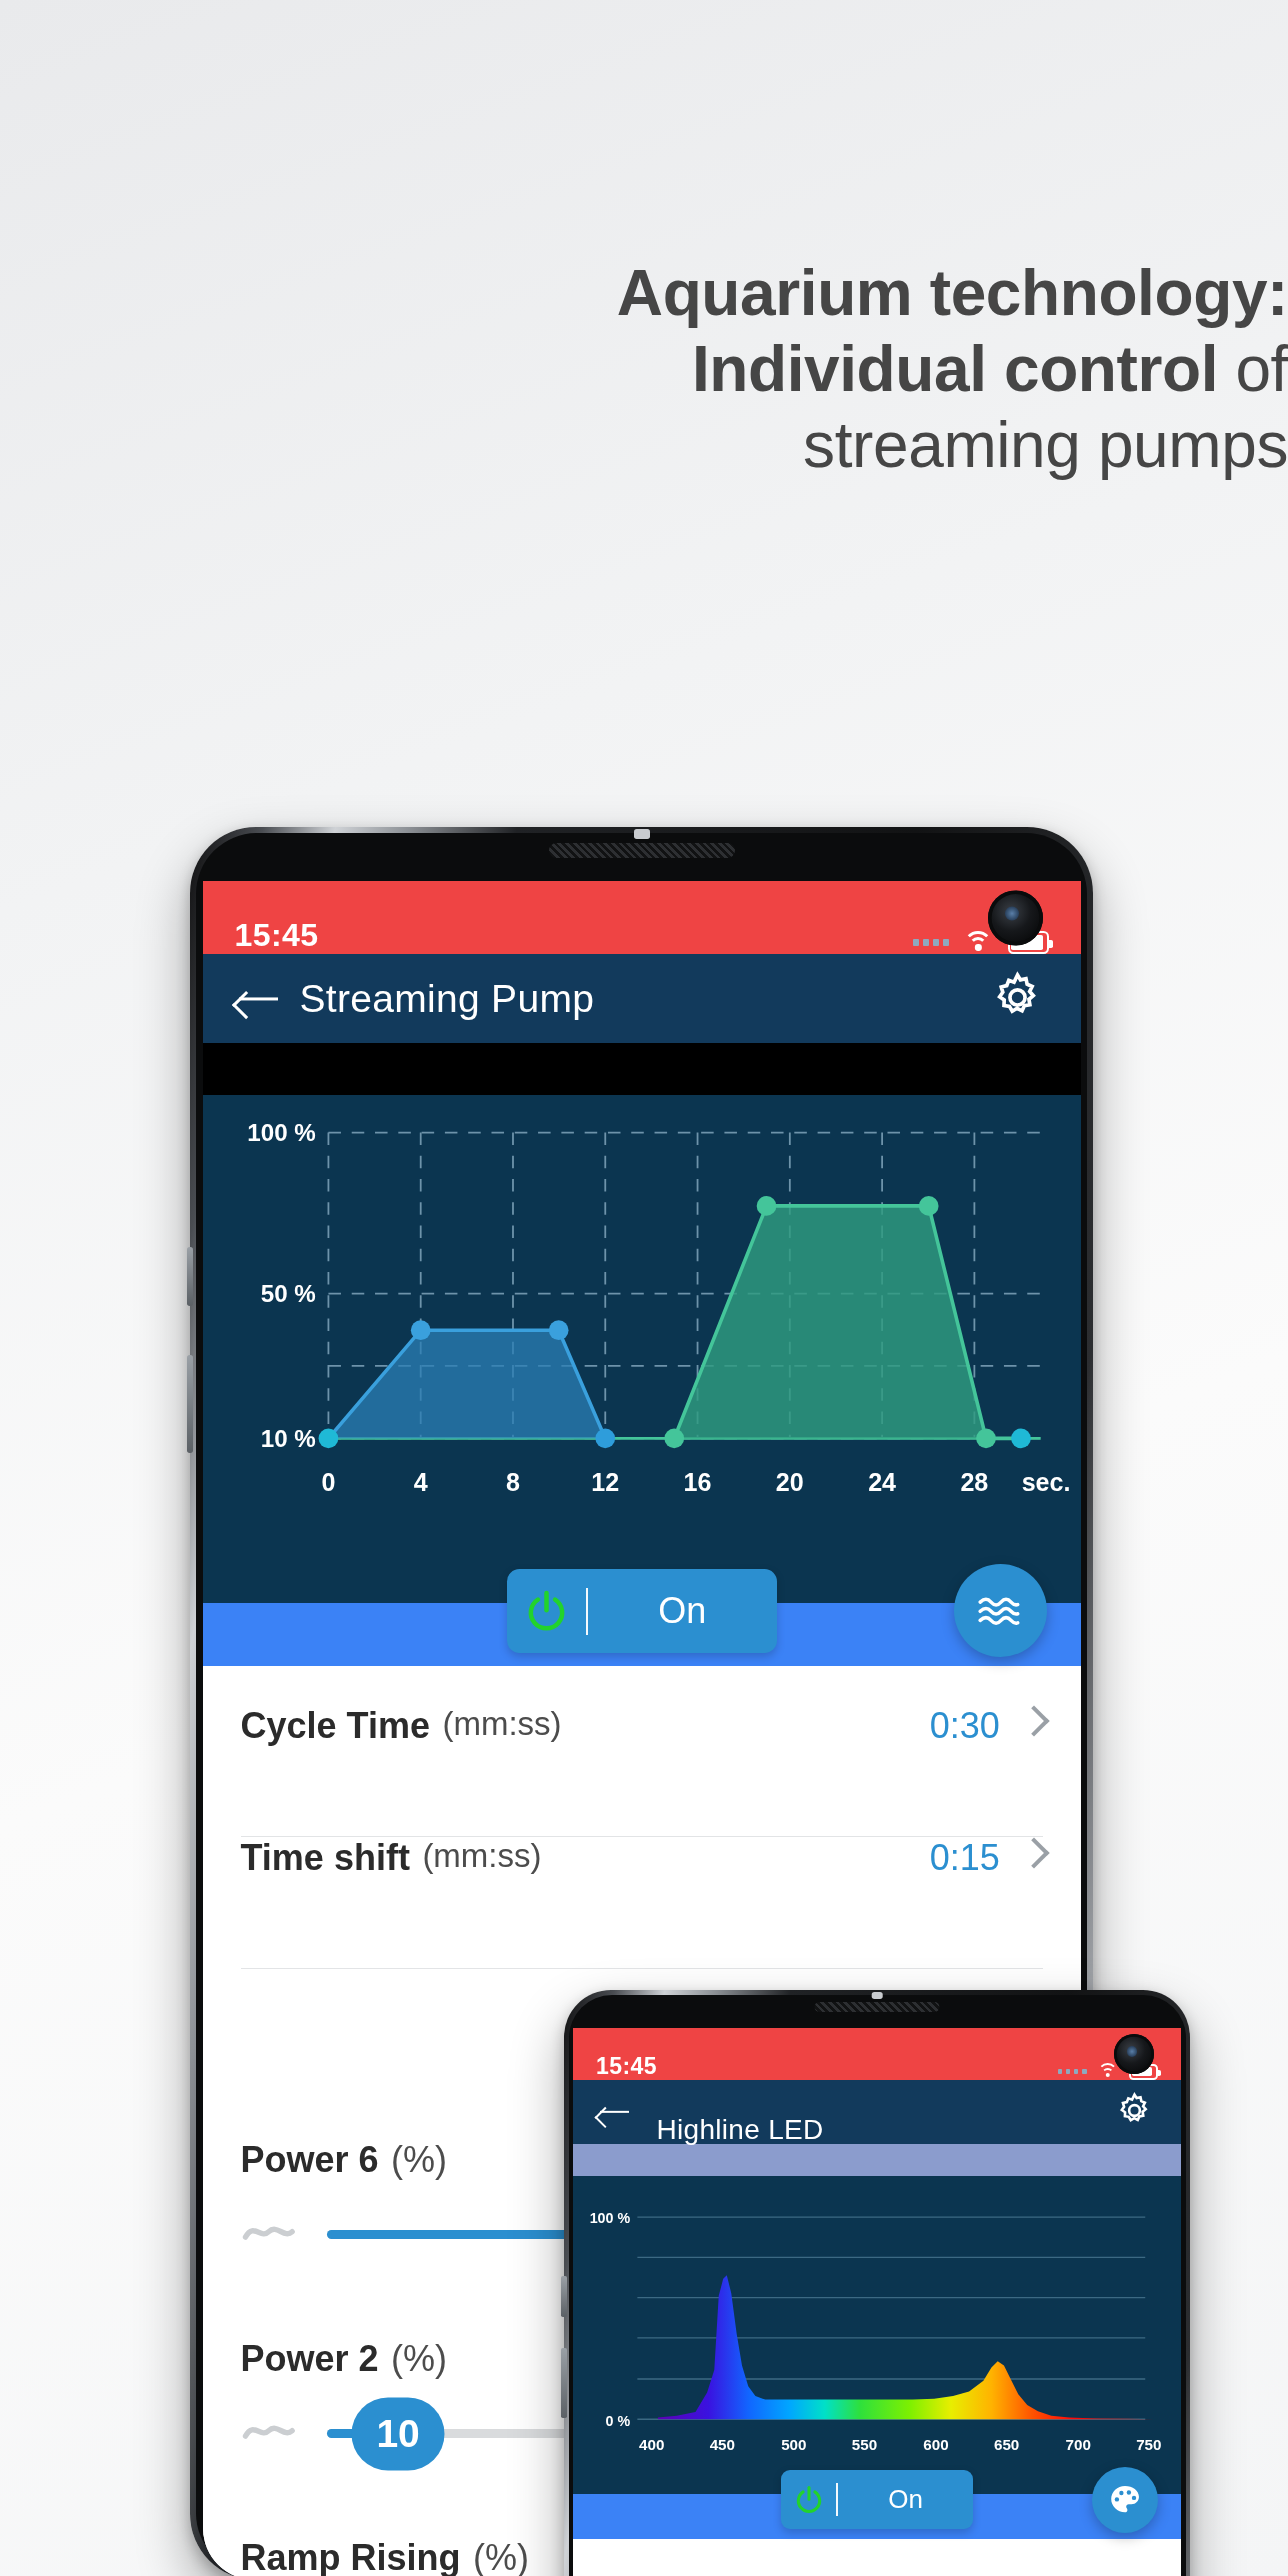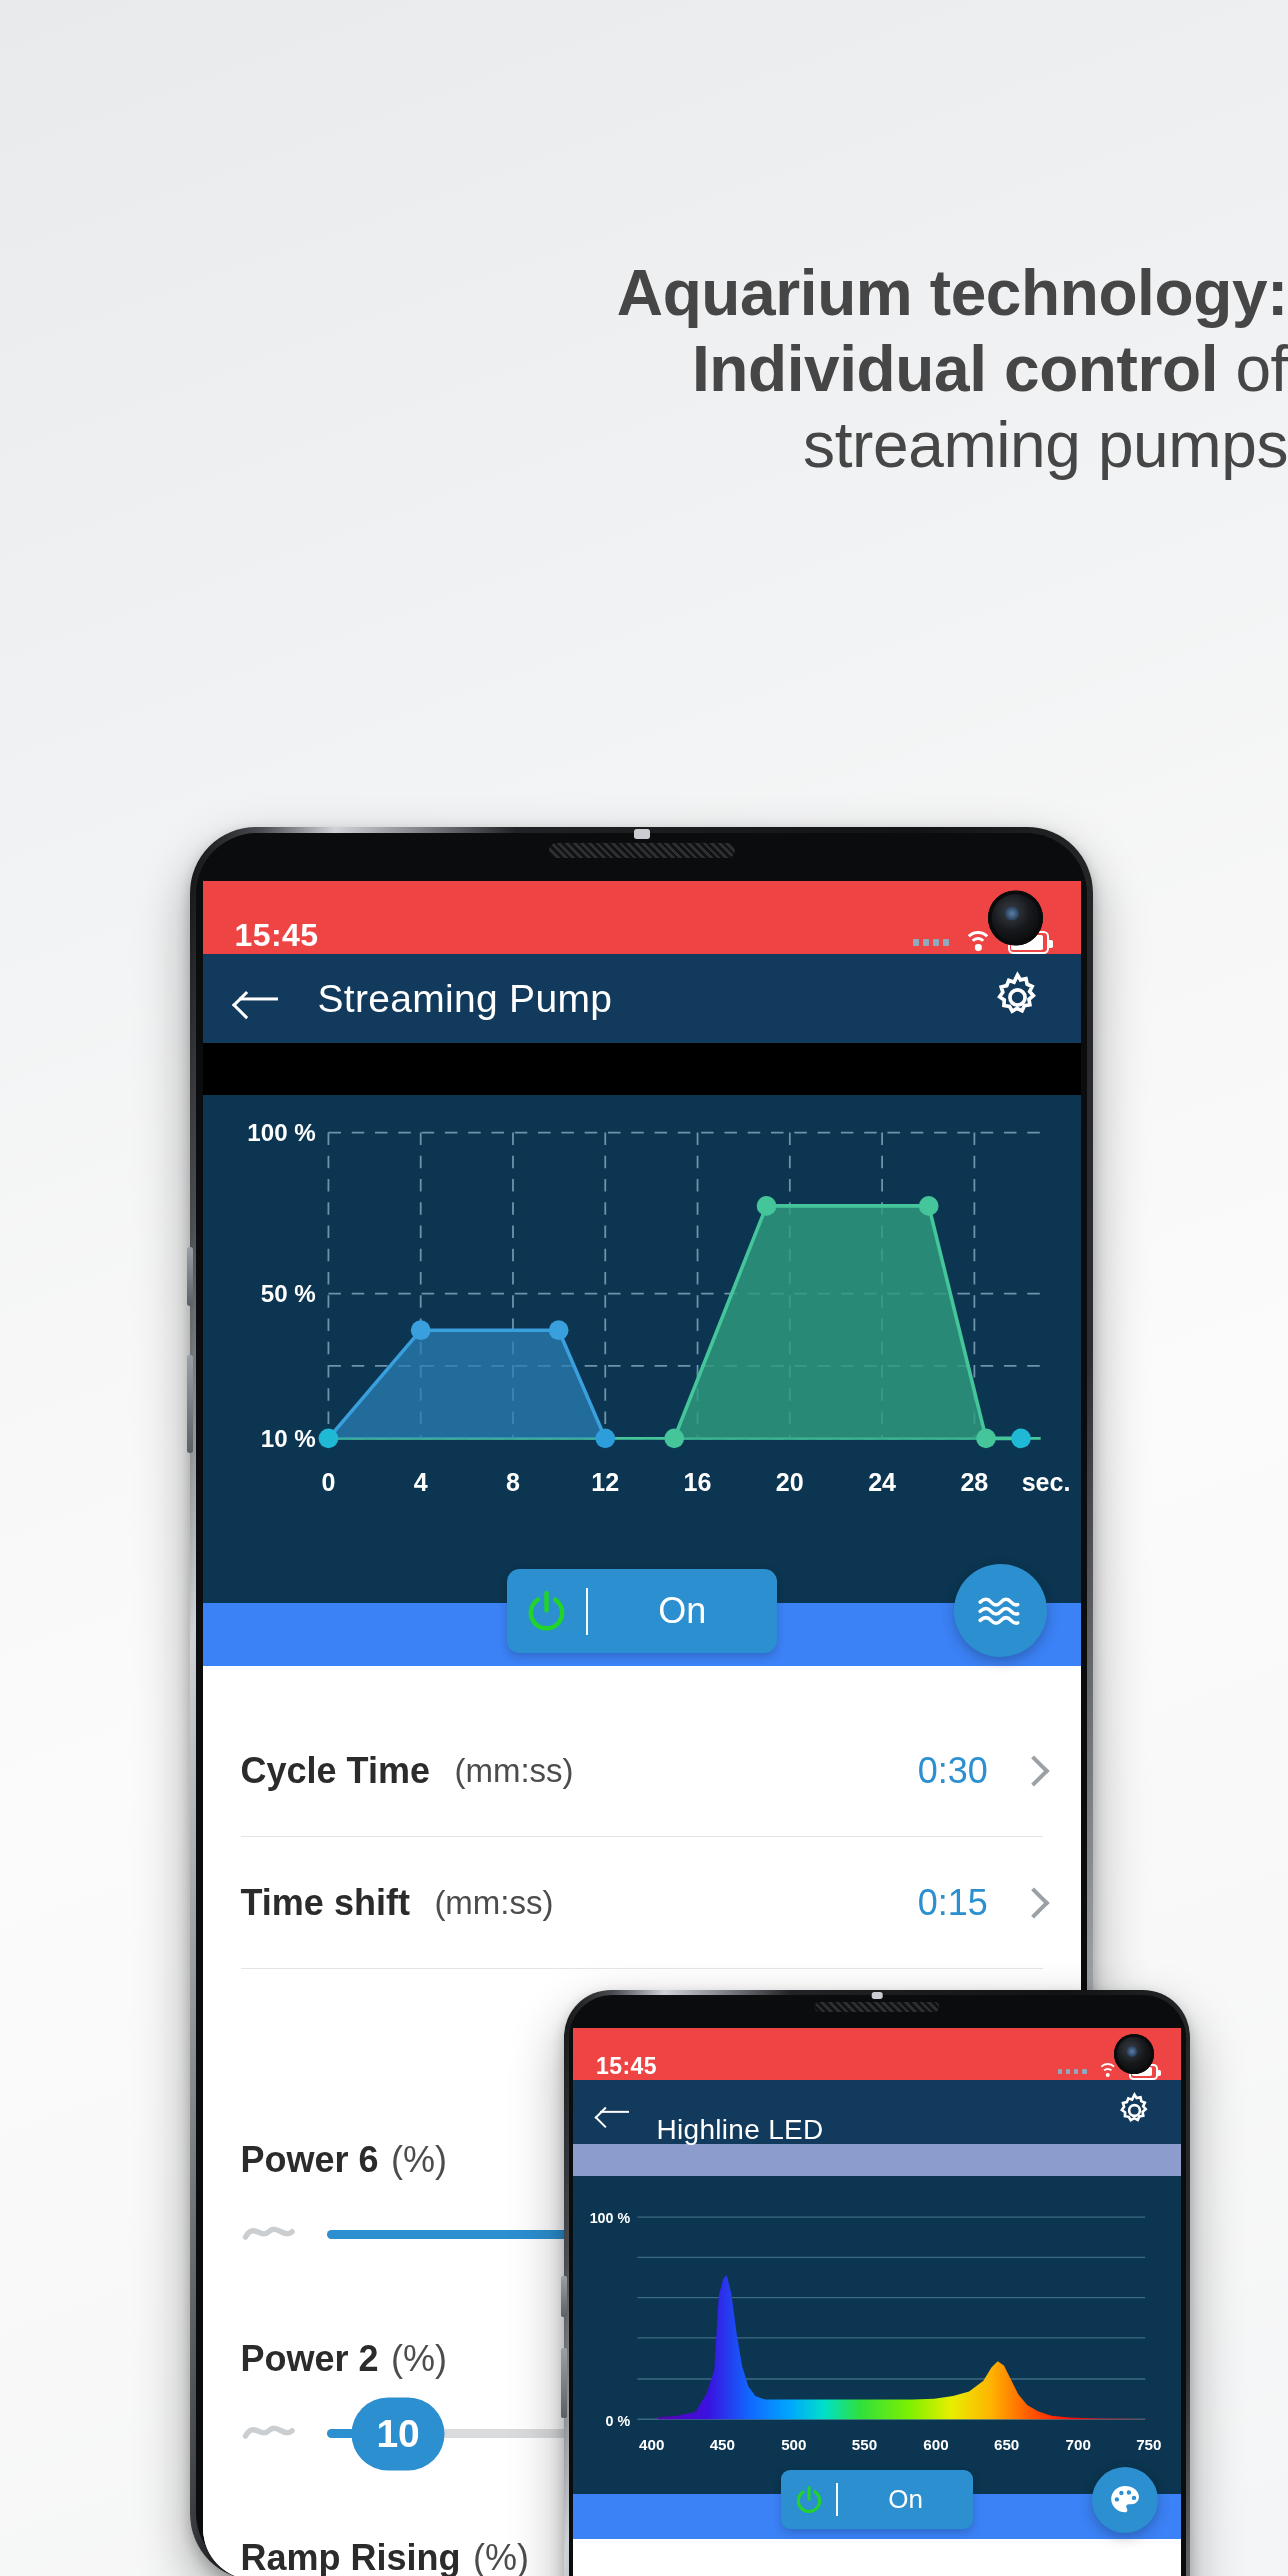--- a/index.html
+++ b/index.html
@@ -84,21 +84,21 @@
     box-shadow:inset 0 0 0 3.6px #0a0b0c;
   }
   .punch::after{
     content:""; position:absolute; left:32%; top:30%; width:14.3px; height:14.3px;
     border-radius:50%; background:radial-gradient(circle,#5a7fa8,#13243a);
   }
 
   
   .appbar{
     height:89px; background:#123a5c; display:flex; align-items:center;
-    padding:0 36px; gap:38px;
+    padding:0 36px; gap:20px;
   }
   .back-arrow{ width:41px; height:34px; position:relative; flex:none; }
   .back-arrow::before{
     content:""; position:absolute; left:0; top:50%; width:39px; height:3.1px;
     background:#fff; transform:translateY(-50%);
   }
   .back-arrow::after{
     content:""; position:absolute; left:0; top:50%; width:17px; height:17px;
     border-left:3.1px solid #fff; border-bottom:3.1px solid #fff;
     transform:translateY(-50%) rotate(45deg); transform-origin:left center;
@@ -129,23 +129,22 @@
   .fab{
     position:absolute; right:34px; top:3.6px; width:93px; height:93px;
     border-radius:50%; background:#2b8fd0; display:flex;
     align-items:center; justify-content:center;
     box-shadow:0 4.5px 12.5px rgba(0,0,0,.25);
   }
 
   
   .listarea{ background:#fff; padding:0 38px; }
   .row{
-    height:132px; display:flex; align-items:center;
+    height:132px; display:flex; align-items:flex-start;
     border-bottom:1.8px solid #e2e4e6;
-    gap:12px;
   }
   .row .rlabel{ font-size:36px; color:#2b2b2b; font-weight:bold; }
   .row .runit{ font-size:33px; color:#4c4c4c; font-weight:normal; margin-left:12.5px; }
   .row .rval{ margin-left:auto; font-size:36px; color:#2b8fd0; }
   .chev{ margin-left:23px; width:19.7px; height:32px; position:relative; }
   .chev::before{
     content:""; position:absolute; left:0; top:50%; width:18px; height:18px;
     border-top:4.5px solid #9aa0a6; border-right:4.5px solid #9aa0a6;
     transform:translateY(-50%) rotate(45deg);
   }

